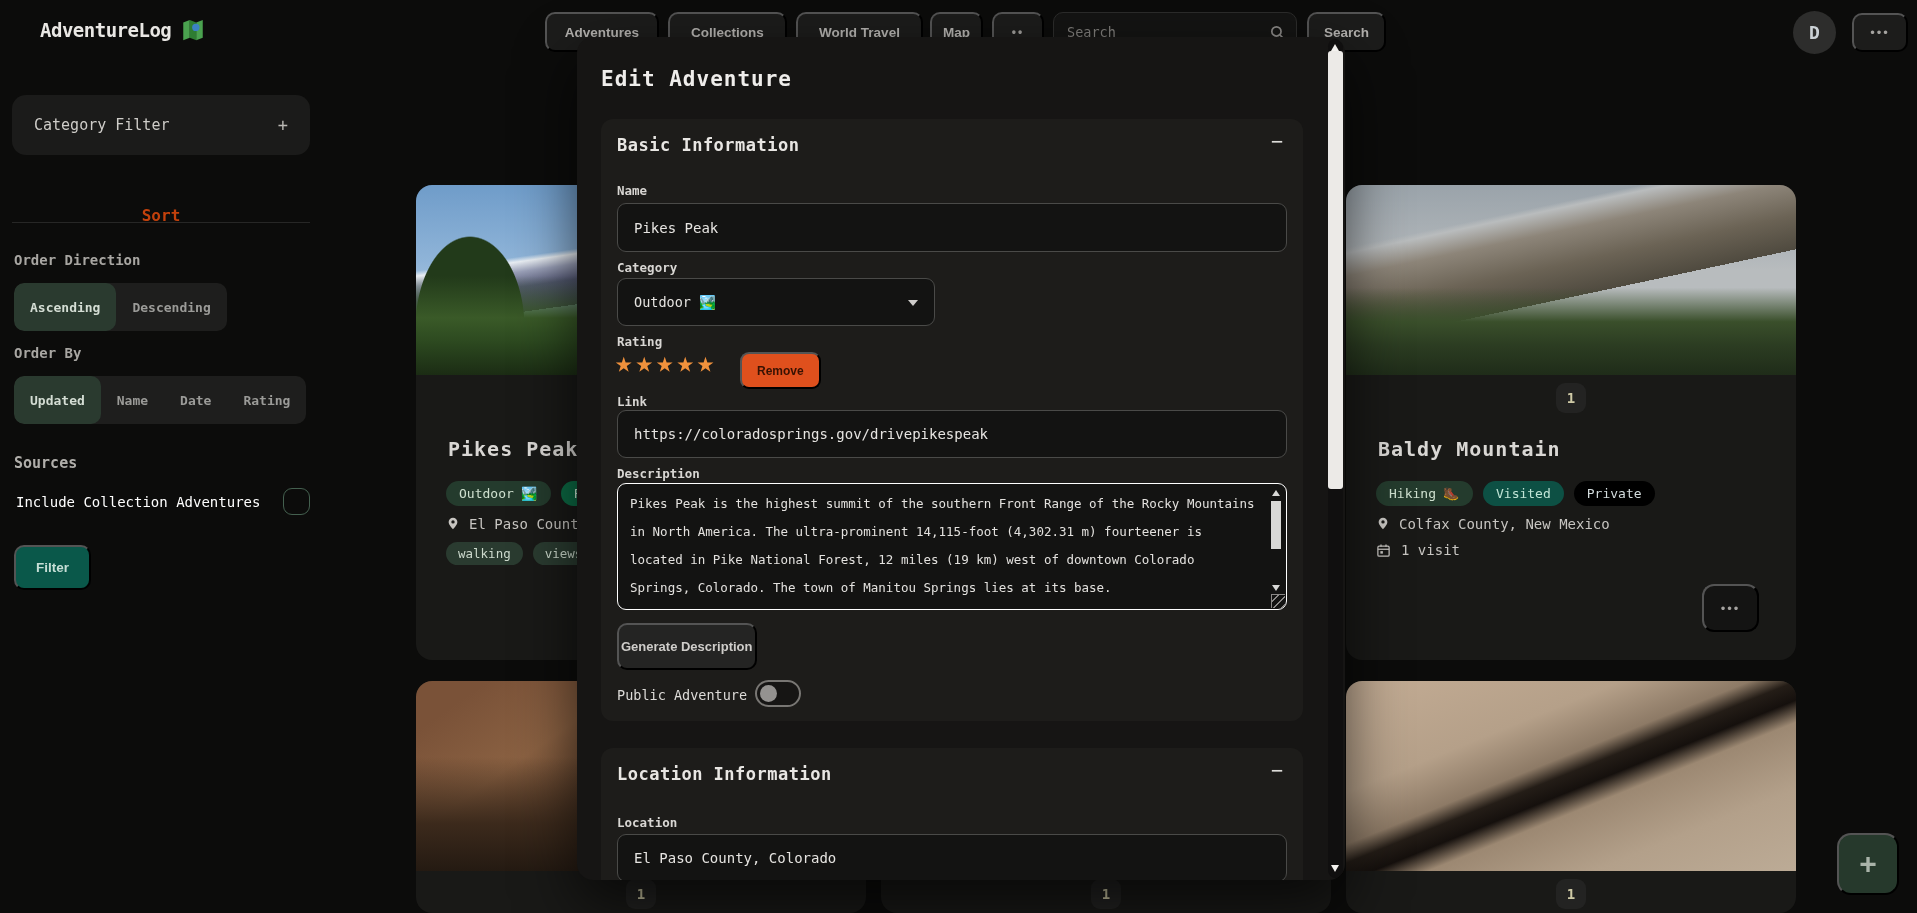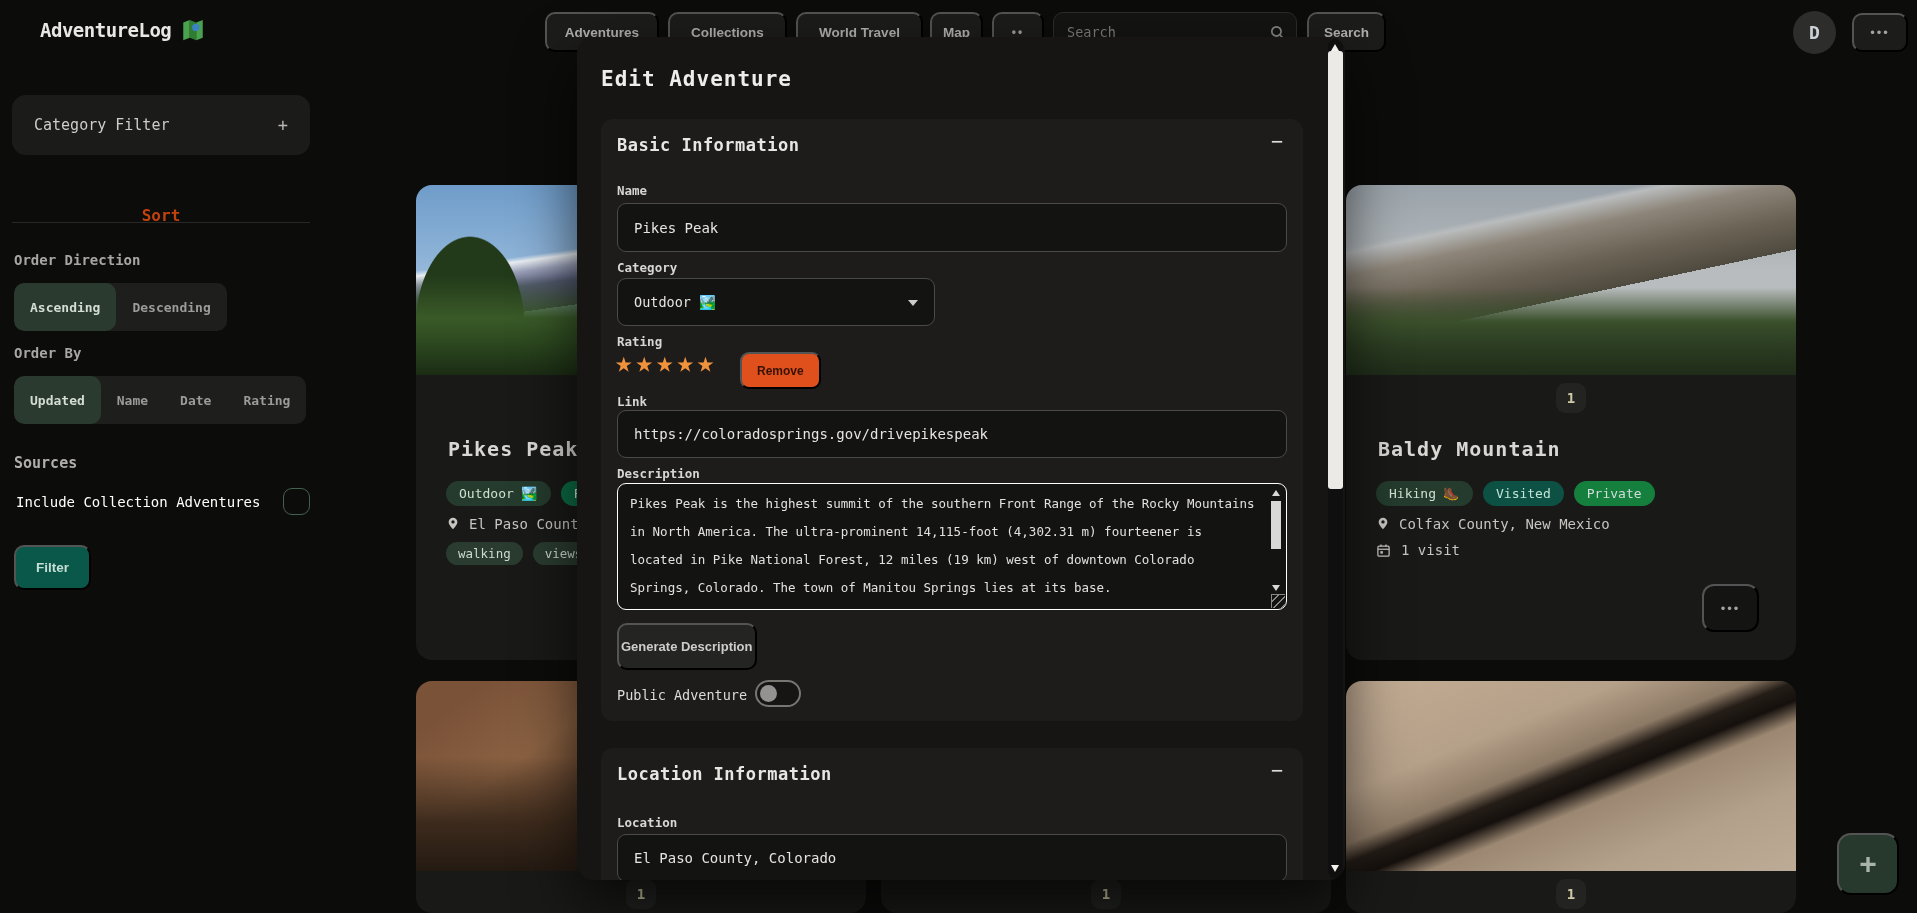--- a/index.html
+++ b/index.html
@@ -85,21 +85,21 @@
   .carousel-badge { position:absolute; left:50%; top:198px; transform:translateX(-50%); width:30px; height:30px;
     background:#232322; border-radius:9px; color:#cfcaa6; font-size:14px; font-weight:bold;
     display:flex; align-items:center; justify-content:center; }
   .card-title { position:absolute; left:32px; top:252px; color:#d9d7d4; font-size:20px; font-weight:bold; letter-spacing:1px; }
   .badge-row { position:absolute; left:30px; top:296px; display:flex; gap:10px; }
   .pill { height:25px; border-radius:13px; padding:0 13px; display:flex; align-items:center;
     font-size:13px; color:#cfe0cf; }
   .pill-cat { background:#243b2d; }
   .pill-public { background:#0c6b45; color:#d0ecd9; }
   .pill-visited { background:#0d5044; color:#c0e4d6; }
-  .pill-private { background:#15803d; color:#d3dcdd; }
+  .pill-private { background:#000000; color:#d3dcdd; }
   .loc-row { position:absolute; left:30px; top:330px; display:flex; align-items:center; gap:9px;
     color:#c7c5c1; font-size:14px; }
   .meta-row { position:absolute; left:30px; top:357px; display:flex; align-items:center; gap:10px;
     color:#c7c5c1; font-size:14px; }
   .tag { height:23px; border-radius:12px; padding:0 12px; display:flex; align-items:center;
     background:#2a3b30; color:#cddacd; font-size:12.5px; }
   .card-dots { position:absolute; left:356px; top:399px; width:57px; height:48px; background:#141413;
     border-radius:12px; color:#a5a3a0; font-size:13px; letter-spacing:2px;
     display:flex; align-items:center; justify-content:center; cursor:pointer; }
   .fab { position:absolute; left:1837px; top:833px; width:62px; height:62px; background:#26392c;

